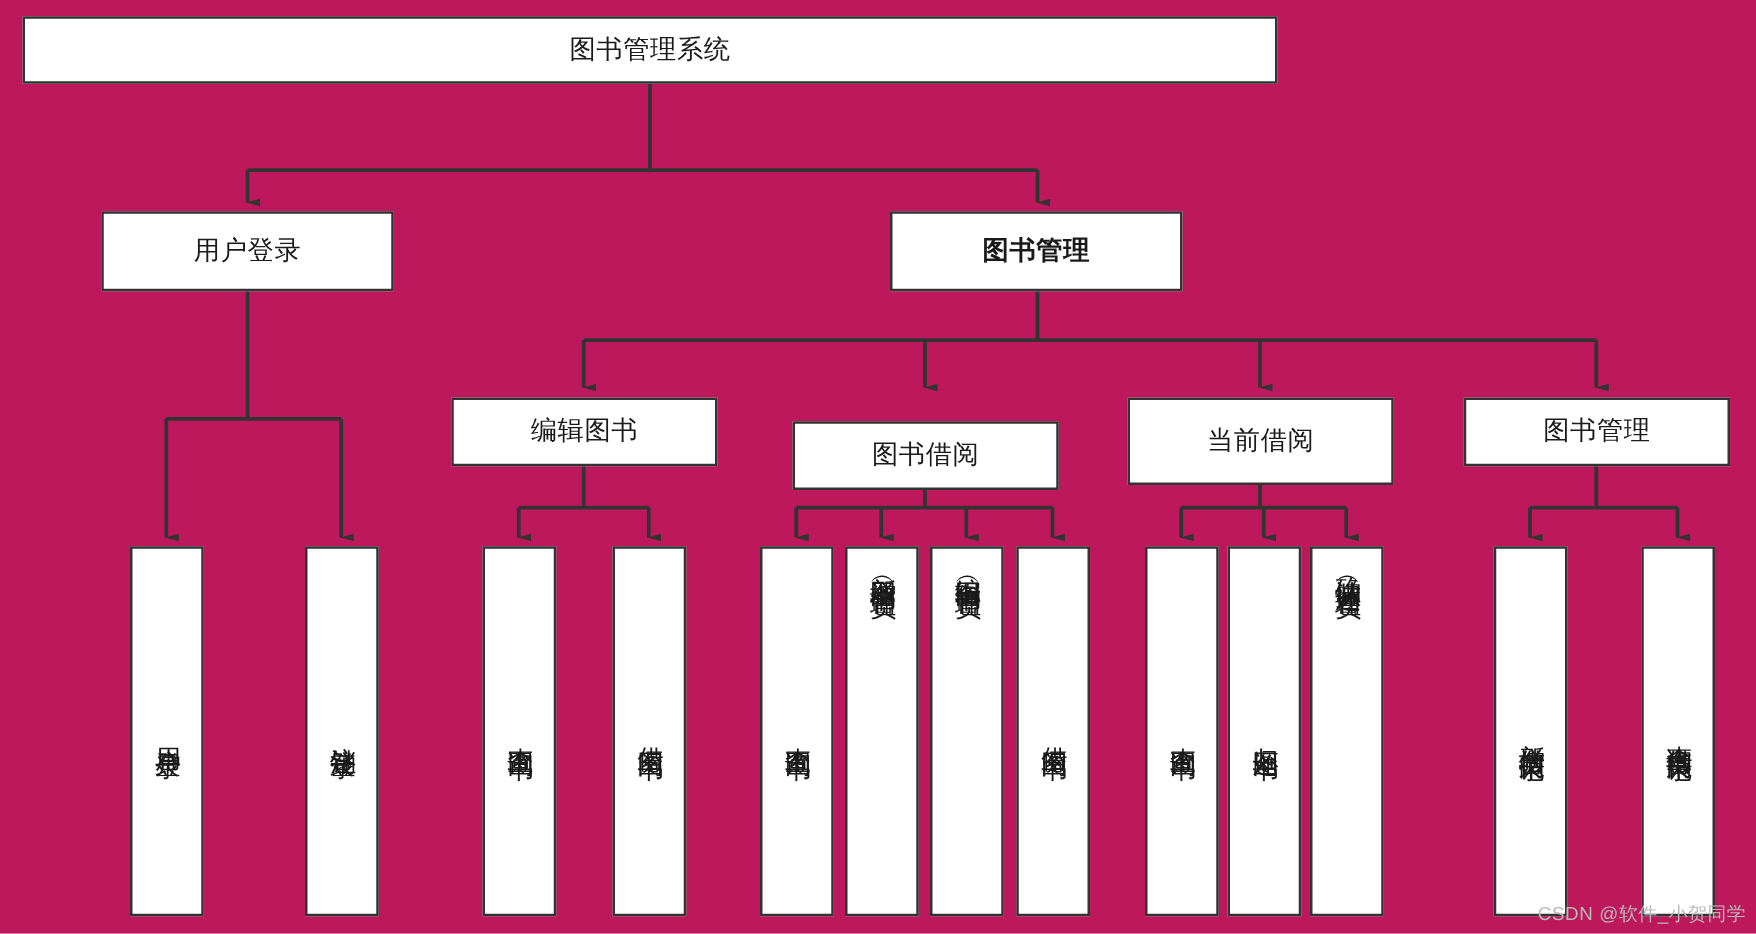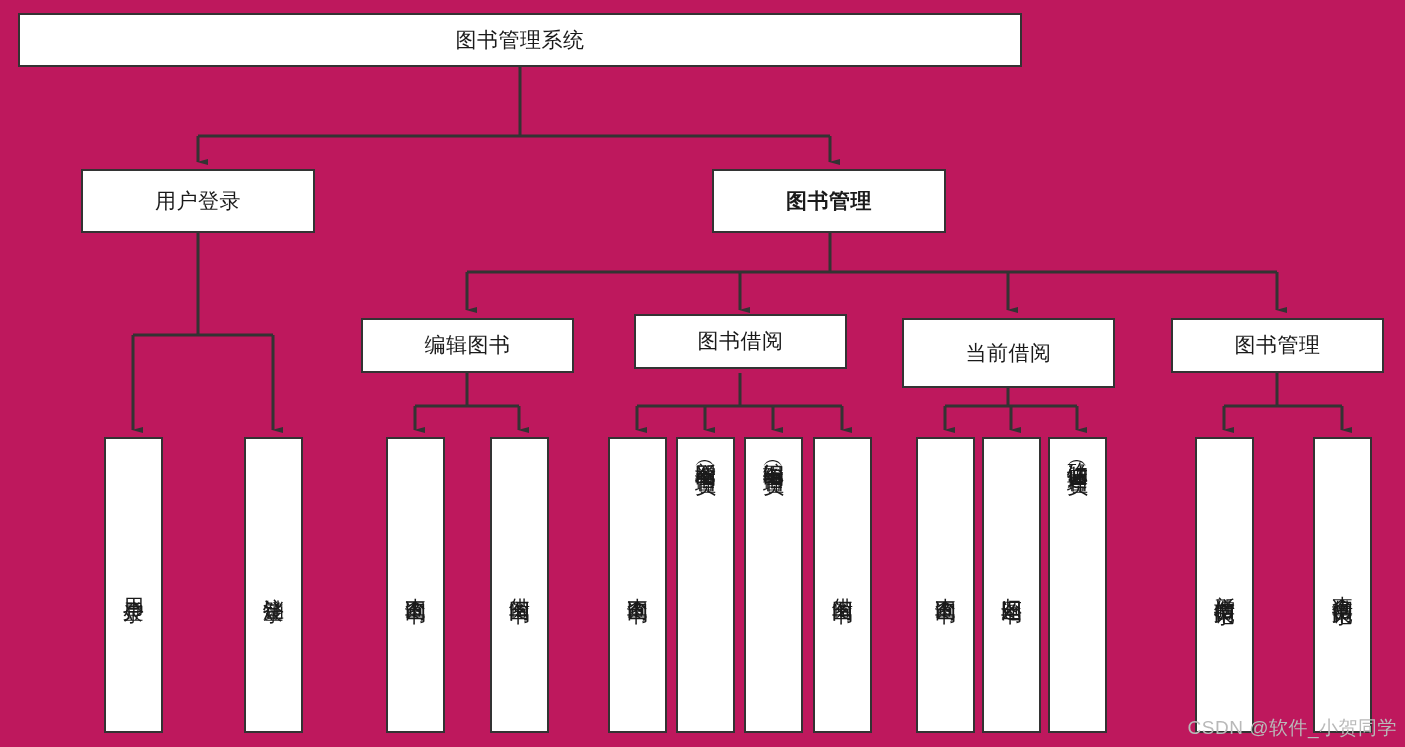--- a/index.html
+++ b/index.html
@@ -56,21 +56,21 @@
   }
   .node.vert.top .label {
     align-self: flex-start;
     margin-top: 6px;
   }
   #watermark {
     position: absolute;
     right: 8px;
     bottom: 6px;
     color: #b9b9b9;
-    font-size: 19px;
+    font-size: 15px;
     letter-spacing: 0.5px;
     z-index: 3;
     white-space: nowrap;
   }
 </style>
 </head>
 <body>
 
 <div id="canvas">
 
@@ -131,21 +131,21 @@
   <div class="node" style="left:81px; top:169px; width:234px; height:64px;">
     <span class="label">用户登录</span>
   </div>
   <div class="node" style="left:712px; top:169px; width:234px; height:64px;font-weight:bold;">
     <span class="label">图书管理</span>
   </div>
 
   <div class="node" style="left:361px; top:318px; width:213px; height:55px;">
     <span class="label">编辑图书</span>
   </div>
-  <div class="node" style="left:634px; top:314px; width:213px; height:55px;">
+  <div class="node" style="left:634px; top:337px; width:213px; height:55px;">
     <span class="label">图书借阅</span>
   </div>
   <div class="node" style="left:902px; top:318px; width:213px; height:70px;">
     <span class="label">当前借阅</span>
   </div>
   <div class="node" style="left:1171px; top:318px; width:213px; height:55px;">
     <span class="label">图书管理</span>
   </div>
 
   <div class="node vert" style="left:104px; top:437px; width:59px; height:296px;">

